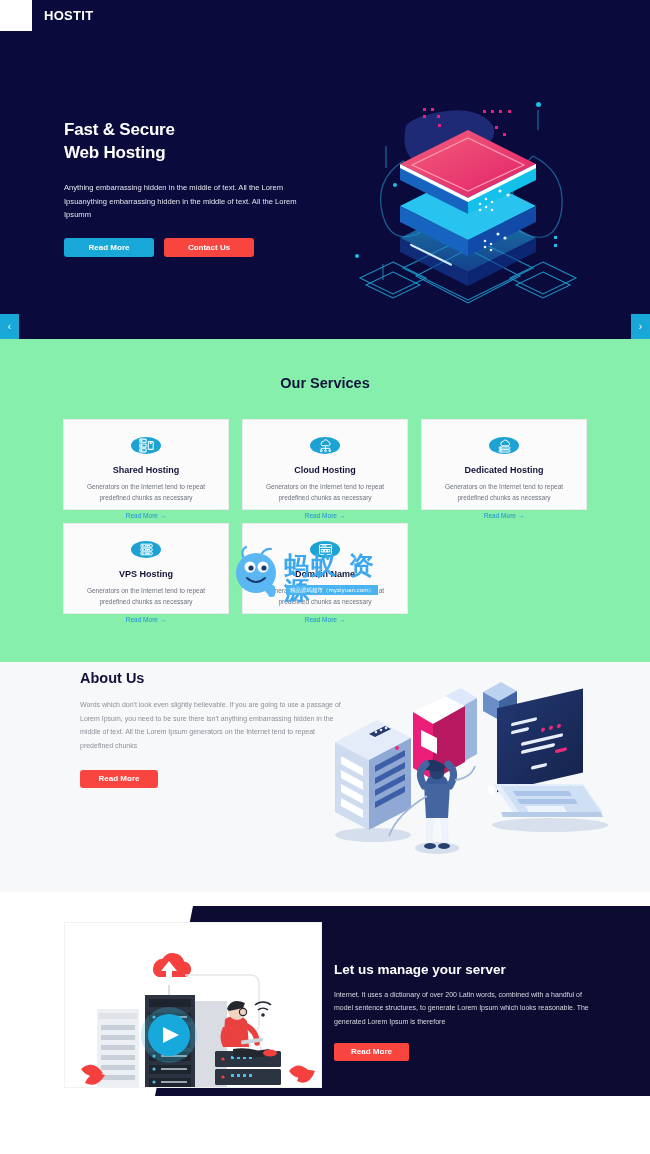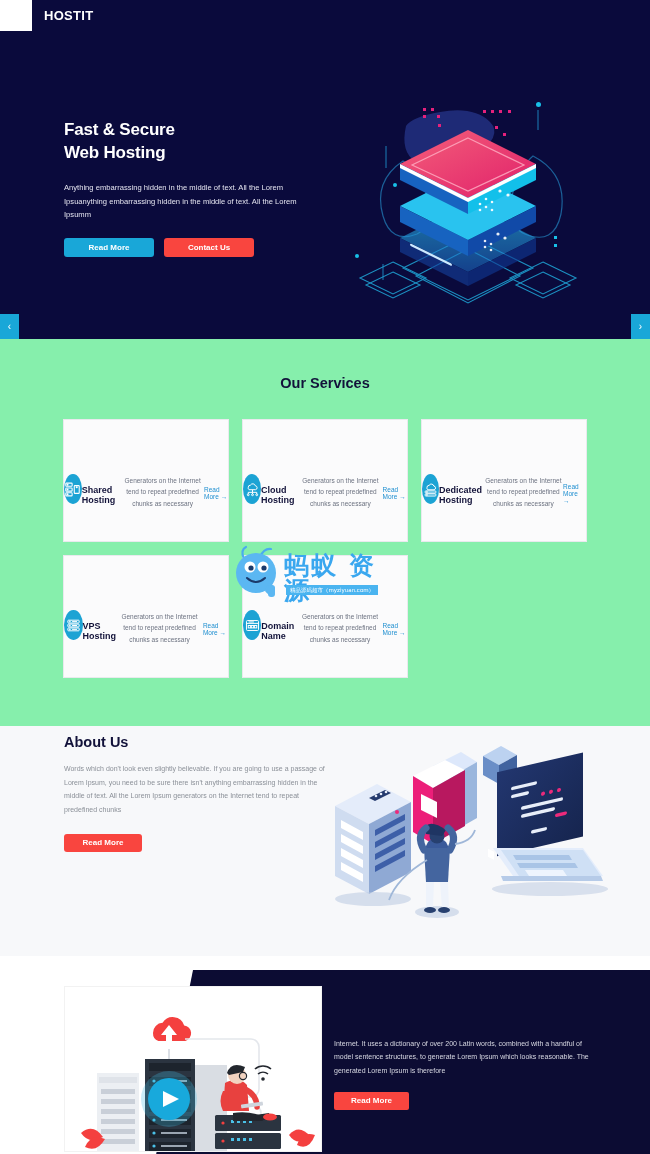--- a/index.html
+++ b/index.html
@@ -51,39 +51,39 @@
   .sa-right{ right:0; }
 
   
   .services{ background:#86efac; padding:36px 0 48px; }
   .sec-title{ text-align:center; font-size:14.5px; font-weight:bold; color:#12123a; }
   .cards{
     width:524px; margin:28px auto 0; display:grid;
     grid-template-columns:repeat(3,166px); gap:13px;
   }
   .card{
-    background:#fbfbfc; border:1px solid #e9eaee; height:123px;
-    display:flex; flex-direction:row; align-items:center;
+    background:#fbfbfc; border:1px solid #e9eaee; height:91px;
+    display:flex; flex-direction:column; align-items:center;
     padding-top:17px; position:relative;
   }
   .card .ic{
     width:30px; height:30px; border-radius:50%; background:#1ca3d4;
     display:flex; align-items:center; justify-content:center;
   }
   .card .ic svg{ width:17px; height:17px; }
   .card h3{ font-size:9px; font-weight:bold; color:#13133a; margin-top:11px;}
   .card p{
     font-size:6.5px; color:#6c7280; text-align:center; line-height:1.75;
     margin-top:6px; width:140px;
   }
   .card a{ font-size:6.5px; color:#1f8fd0; text-decoration:none; margin-top:8px;}
 
   
   .about{ background:#f7f8fa; padding:0 0 40px; position:relative; height:230px;}
-  .about-inner{ padding-left:64px; padding-top:8px; width:300px; position:relative; z-index:3;}
+  .about-inner{ padding-left:80px; padding-top:8px; width:300px; position:relative; z-index:3;}
   .about h2{ font-size:14.5px; font-weight:bold; color:#12123a;}
   .about p{ font-size:7px; color:#8b9098; line-height:1.95; margin-top:12px; width:262px;}
   .about .btn-red{ margin-top:17px; width:78px; height:18px; border-radius:3px;}
   .about-art{ position:absolute; right:35px; top:8px; width:290px; height:190px;}
 
   
   .manage{ position:relative; height:222px; background:#fff; }
   .manage-dark{
     position:absolute; right:0; top:14px; width:495px; height:190px;
     background:#0c0c33;
@@ -534,20 +534,21 @@
       <polygon points="98,104 114,112 98,120" fill="#fff"></polygon>
 
       <path d="M16 146 q12 -10 22 4 q-14 8 -22 -4z" fill="#f4403f"></path>
       <path d="M20 160 q6 -14 20 -8 q-8 14 -20 8z" fill="#f4403f"></path>
       <path d="M224 148 q10 -12 22 2 q-14 10 -22 -2z" fill="#f4403f"></path>
       <path d="M232 158 q4 -14 18 -10 q-6 16 -18 10z" fill="#f4403f"></path>
     </svg>
   </div>
 
   <div class="manage-text">
+    <h2>Let us manage your server</h2>
     <p>Internet. It uses a dictionary of over 200 Latin words, combined with a handful of model sentence structures, to generate Lorem Ipsum which looks reasonable. The generated Lorem Ipsum is therefore</p>
     <button class="btn btn-red">Read More</button>
   </div>
 </div>
 
 <div class="watermark">
   <svg width="60" height="58" viewBox="0 0 60 58">
     <g stroke="#4aabef" stroke-width="2.2" fill="none" stroke-linecap="round">
       <path d="M14 14 q-4 -9 2 -12"></path>
         <path d="M30 12 q4 -9 11 -8"></path>

